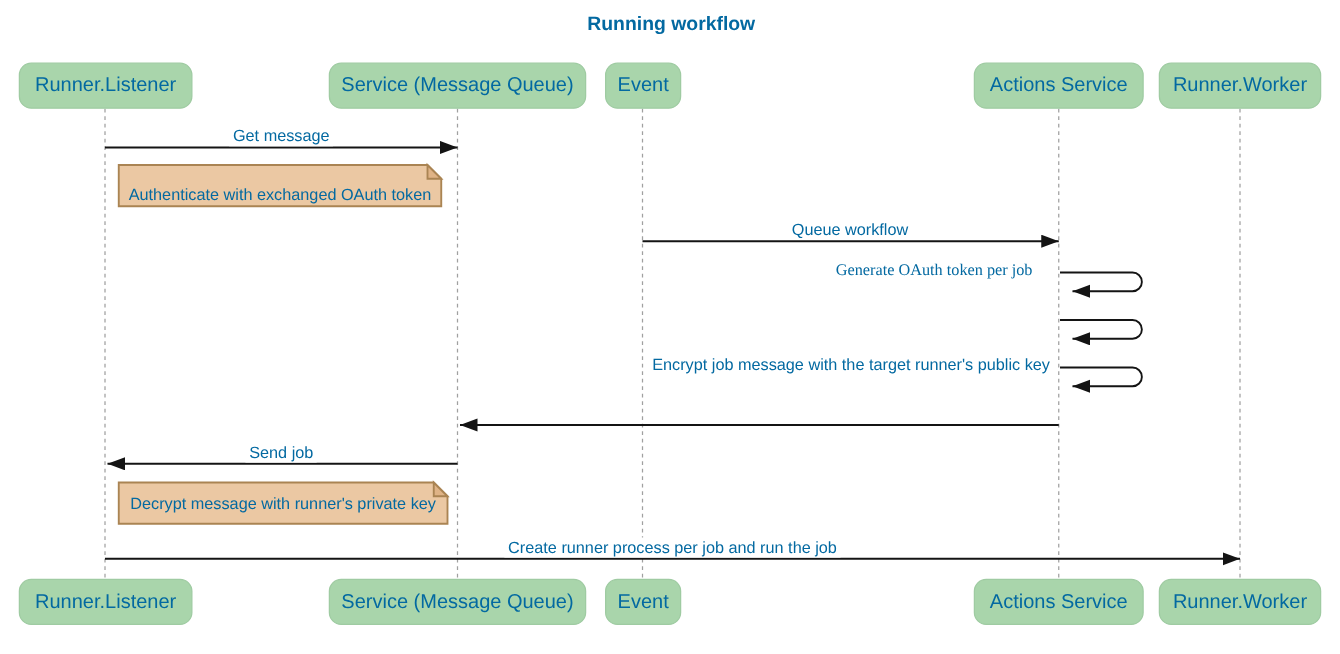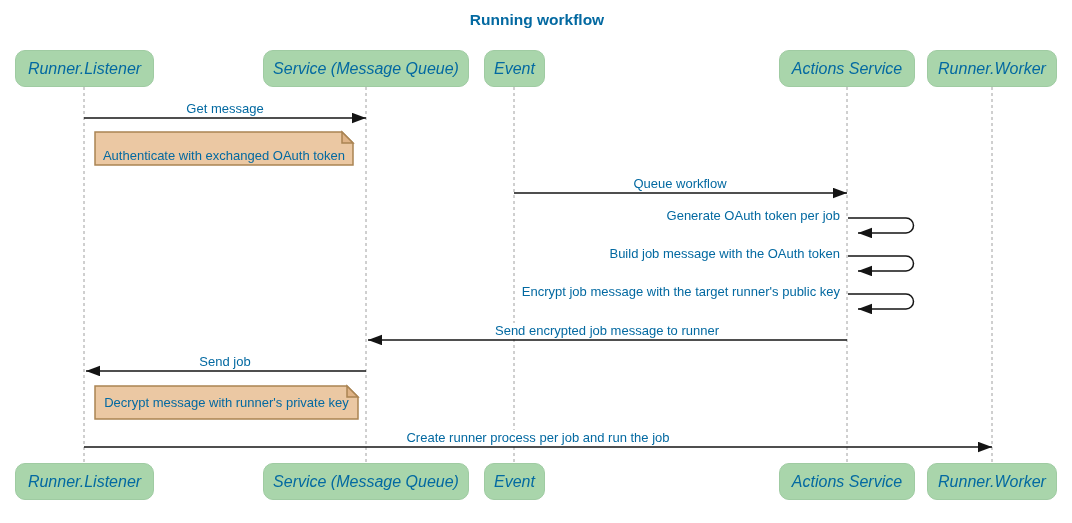--- a/index.html
+++ b/index.html
@@ -25,21 +25,20 @@
     height: 37px;
     background: #A9D5AB;
     border: 1px solid #9FCBA2;
     border-radius: 10px;
     box-sizing: border-box;
     display: flex;
     align-items: center;
     justify-content: center;
     font-size: 16px;
     white-space: nowrap;
-    font-style: italic;
   }
   .msg-label {
     position: absolute;
     font-size: 13px;
     line-height: 16px;
     height: 16px;
     white-space: nowrap;
     background: #ffffff;
     padding: 0 3px;
   }
@@ -121,23 +120,21 @@
   </div>
   <div class="actor" style="left:779px; top:463px; width:136px;">
     <span>Actions Service</span>
   </div>
   <div class="actor" style="left:927px; top:463px; width:130px;">
     <span>Runner.Worker</span>
   </div>
 
   <div class="msg-label centered" style="left:225px; top:101px;">Get message</div>
   <div class="msg-label centered" style="left:680px; top:176px;text-align:right;">Queue workflow</div>
-  <div class="msg-label right-aligned" style="right:229px; top:208px;">Generate OAuth token per job</div>
-  <div class="msg-label right-aligned" style="right:229px; top:246px;">Build job message with the OAuth token</div>
+  <div class="msg-label right-aligned" style="right:243px; top:208px;font-family:Liberation Serif, serif;">Generate OAuth token per job</div>
   <div class="msg-label right-aligned" style="right:229px; top:284px;margin-left:48px;">Encrypt job message with the target runner's public key</div>
-  <div class="msg-label centered" style="left:607px; top:323px;">Send encrypted job message to runner</div>
   <div class="msg-label centered" style="left:225px; top:354px;">Send job</div>
   <div class="msg-label centered" style="left:538px; top:430px;">Create runner process per job and run the job</div>
 
   <div class="note-text" style="left:95px; top:132px; width:258px; height:47px;">Authenticate with exchanged OAuth token</div>
   <div class="note-text" style="left:95px; top:386px; width:263px; height:33px;">Decrypt message with runner's private key</div>
 
 </div>
 
 </body></html>

